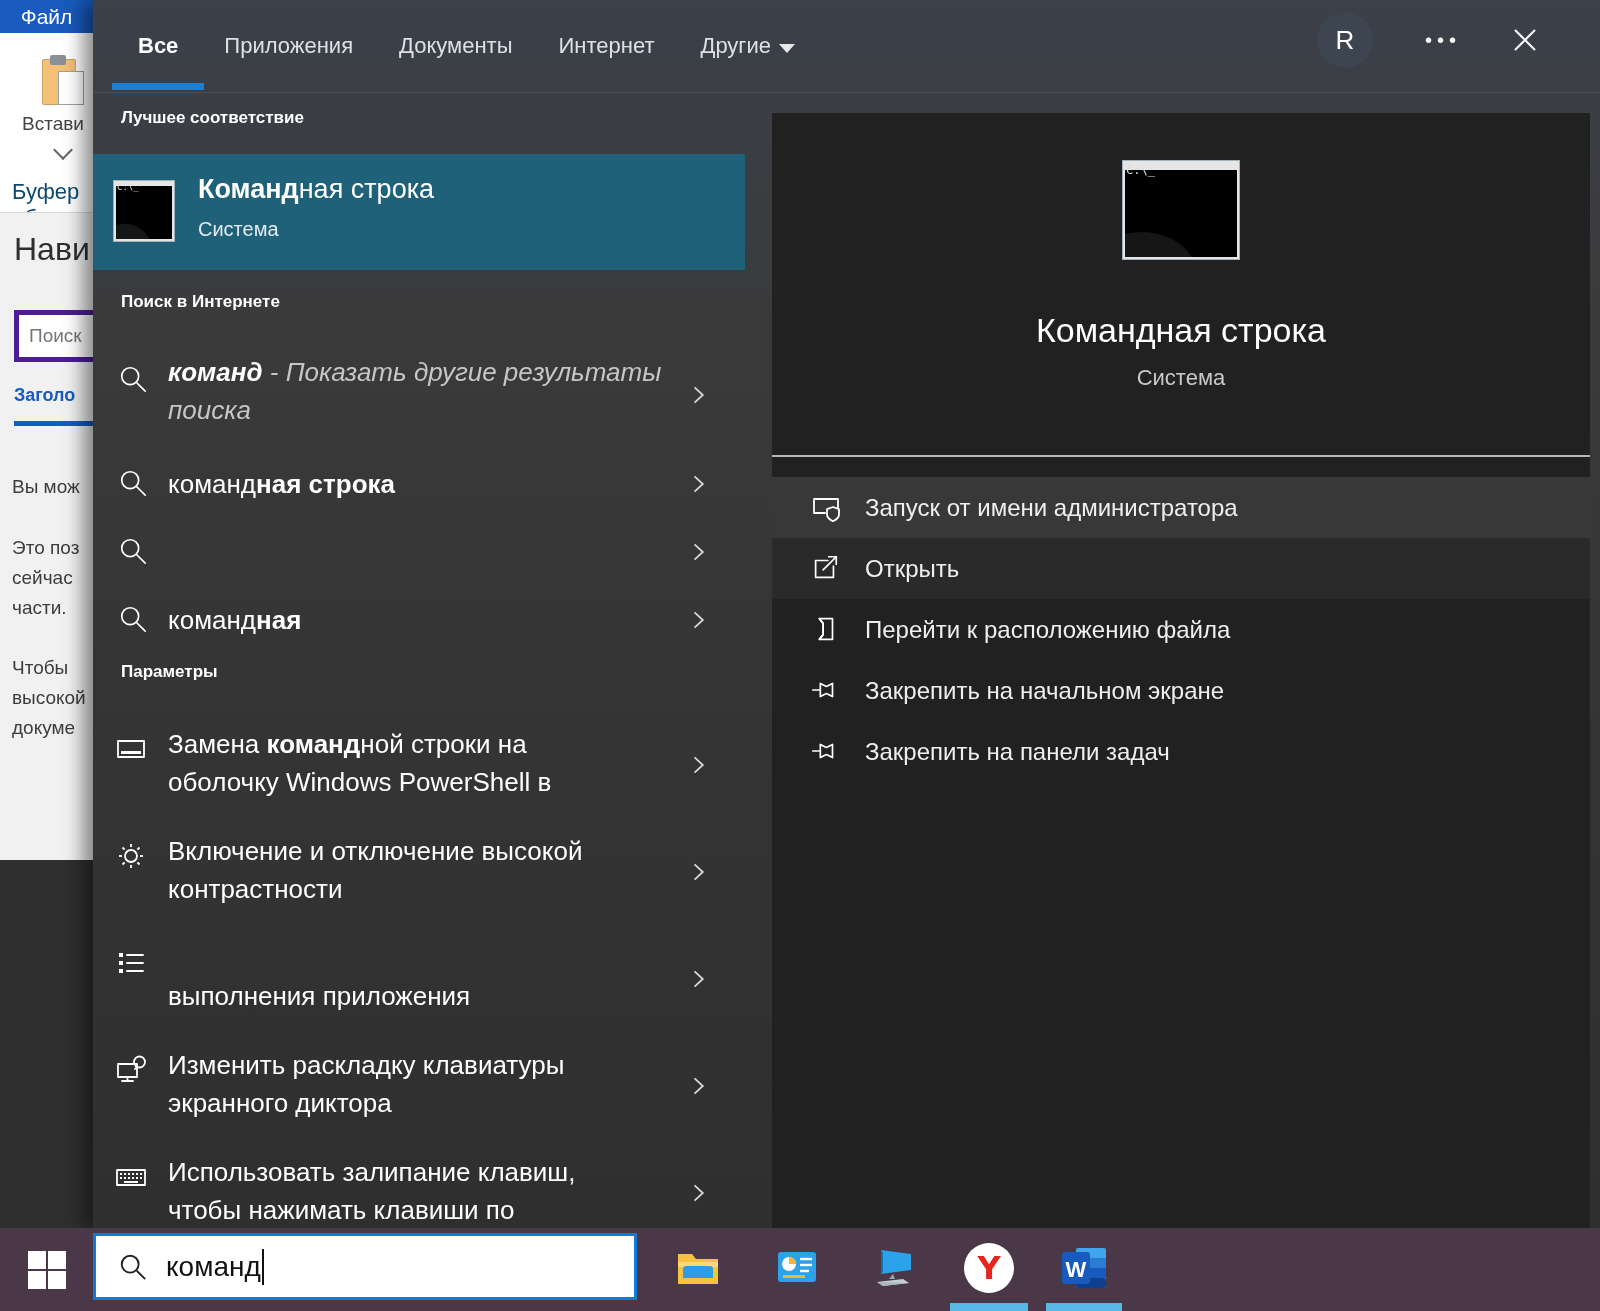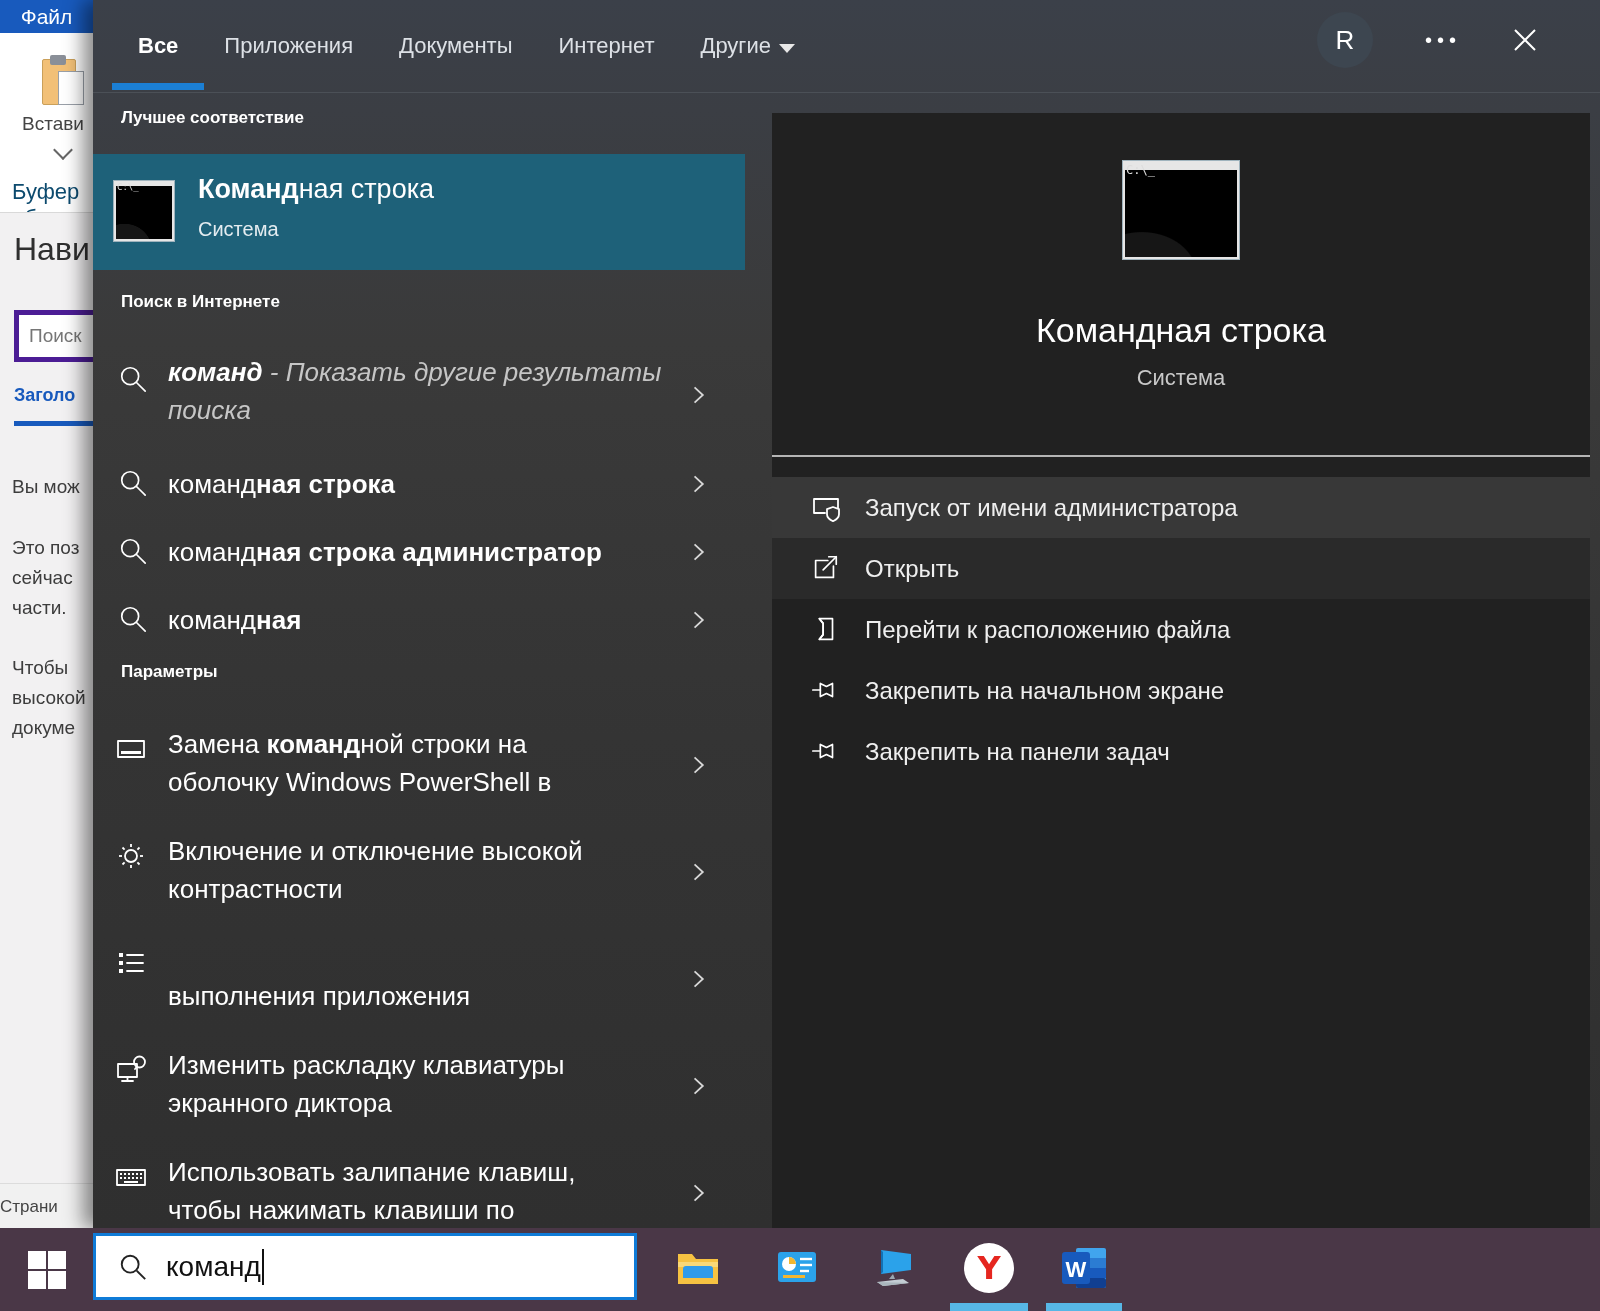--- a/index.html
+++ b/index.html
@@ -3,21 +3,21 @@
 <meta charset="utf-8">
 <style>
   html,body{margin:0;padding:0;}
   body{
     width:1600px;height:1311px;position:relative;overflow:hidden;
     background:#2f2f2f;
     font-family:"Liberation Sans","DejaVu Sans",sans-serif;
     -webkit-font-smoothing:antialiased;
   }
   
-  .word-app{position:absolute;left:0;top:0;width:93px;height:1228px;background:#fff;overflow:hidden;text-decoration:underline;}
+  .word-app{position:absolute;left:0;top:0;width:93px;height:860px;background:#fff;overflow:hidden;text-decoration:underline;}
   .word-file-tab{position:absolute;left:0;top:0;width:93px;height:33px;background:#185abd;color:#fff;
     font-size:21px;display:flex;align-items:center;justify-content:center;}
   .word-ribbon{position:absolute;left:0;top:33px;width:93px;height:179px;background:#fff;}
   .clipboard{position:absolute;left:42px;top:22px;width:40px;height:52px;}
   .clip-body{position:absolute;left:0;top:4px;width:32px;height:44px;background:#f2c077;border:1px solid #caa05a;border-radius:2px;}
   .clip-top{position:absolute;left:8px;top:0;width:16px;height:10px;background:#8a8f98;border-radius:2px;}
   .clip-page{position:absolute;left:16px;top:16px;width:24px;height:32px;background:#fff;border:1px solid #9aa0a8;}
   .paste-label{position:absolute;left:0;top:80px;width:93px;text-align:left;padding-left:22px;font-size:19px;color:#444;}
   .paste-caret{position:absolute;left:56px;top:110px;width:12px;height:12px;border-right:2px solid #666;border-bottom:2px solid #666;transform:rotate(45deg);}
   .group-label{position:absolute;left:12px;top:146px;font-size:22px;color:#0c4a6e;}
@@ -189,21 +189,20 @@
           <div class="item-text" style="top:15px"><span>команд</span><b>ная строка</b></div>
           <span class="chev" style="top:23px"><svg width="22" height="22" viewBox="0 0 32 32">
               <polyline points="11,5 23,16 11,27" stroke="#d8d8d8" stroke-width="2.6" fill="none"></polyline>
             </svg></span>
         </div>
         <div class="list-item" style="top: 426px; height: 68px;">
           <span class="mag-icon" style="top:18px"><svg width="30" height="30" viewBox="0 0 32 32">
               <circle cx="13" cy="13" r="9" stroke="#fff" stroke-width="1.8" fill="none" stroke-linejoin="round" stroke-linecap="round"></circle>
               <line x1="20" y1="20" x2="29" y2="29" stroke="#fff" stroke-width="1.8" fill="none" stroke-linejoin="round" stroke-linecap="round"></line>
             </svg></span>
-          <div class="item-text" style="top:15px"><span>команд</span><b>ная строка администратор</b></div>
           <span class="chev" style="top:23px"><svg width="22" height="22" viewBox="0 0 32 32">
               <polyline points="11,5 23,16 11,27" stroke="#d8d8d8" stroke-width="2.6" fill="none"></polyline>
             </svg></span>
         </div>
         <div class="list-item" style="top: 494px; height: 68px;">
           <span class="mag-icon" style="top:18px"><svg width="30" height="30" viewBox="0 0 32 32">
               <circle cx="13" cy="13" r="9" stroke="#fff" stroke-width="1.8" fill="none" stroke-linejoin="round" stroke-linecap="round"></circle>
               <line x1="20" y1="20" x2="29" y2="29" stroke="#fff" stroke-width="1.8" fill="none" stroke-linejoin="round" stroke-linecap="round"></line>
             </svg></span>
           <div class="item-text" style="top:15px"><span>команд</span><b>ная</b></div>

